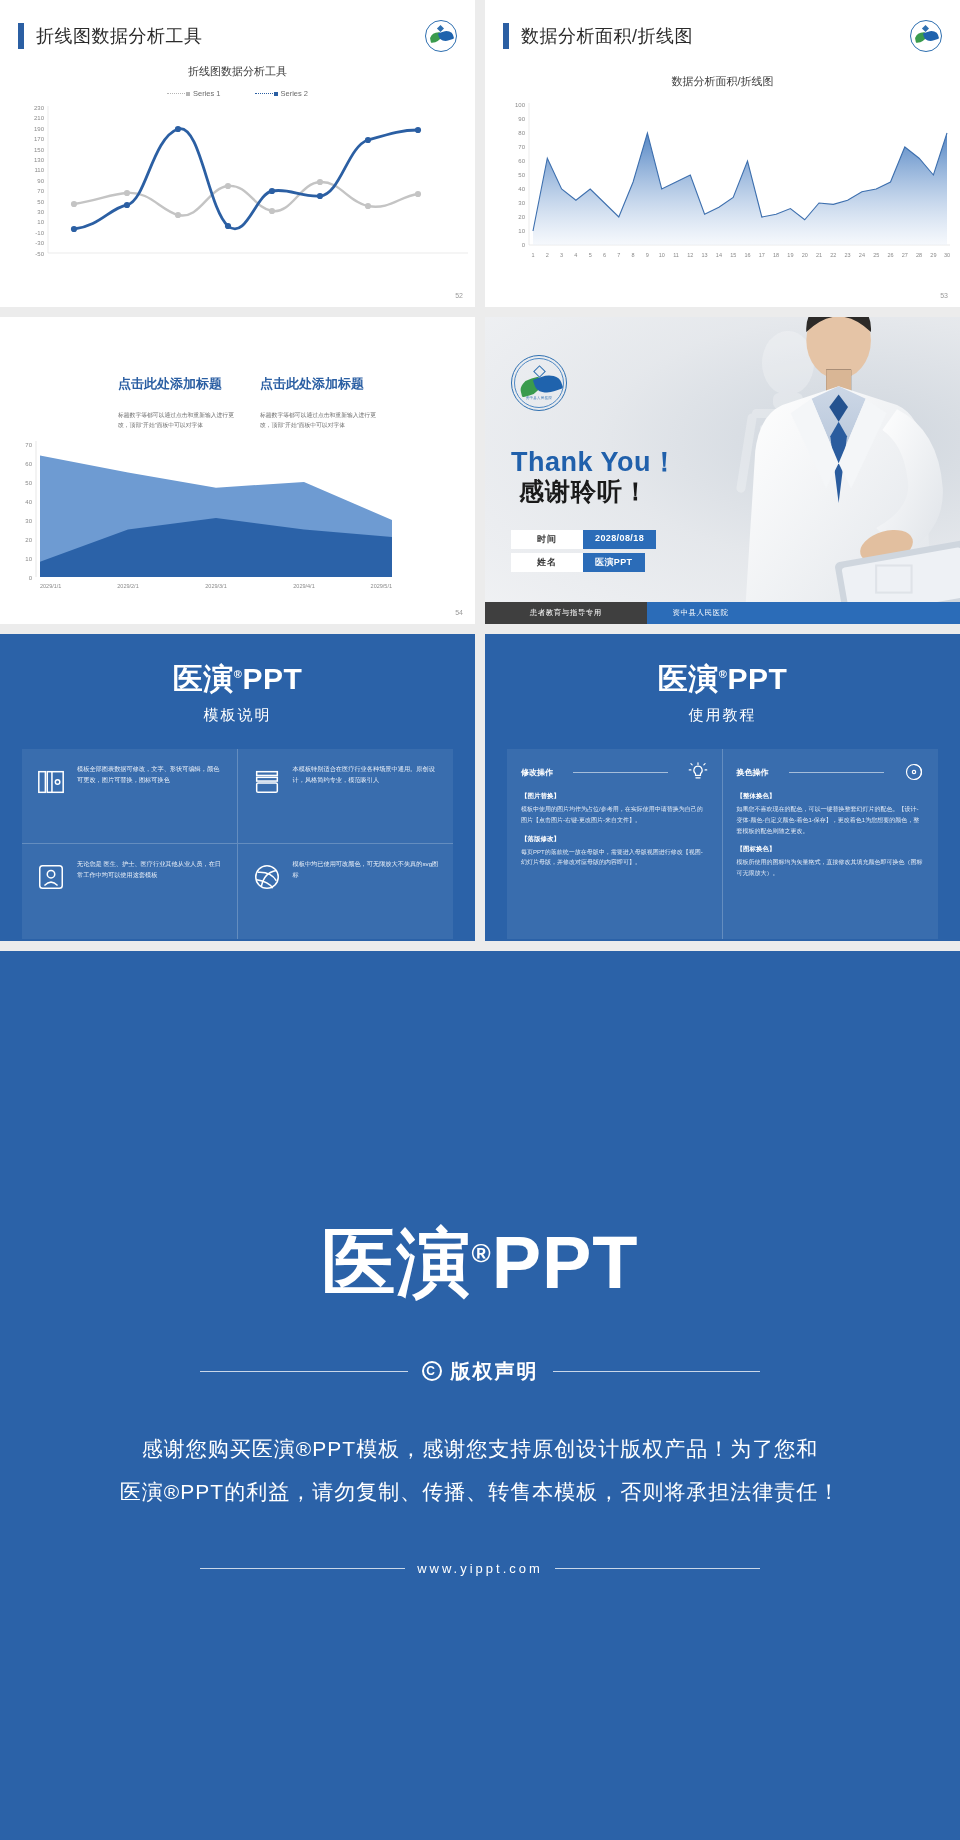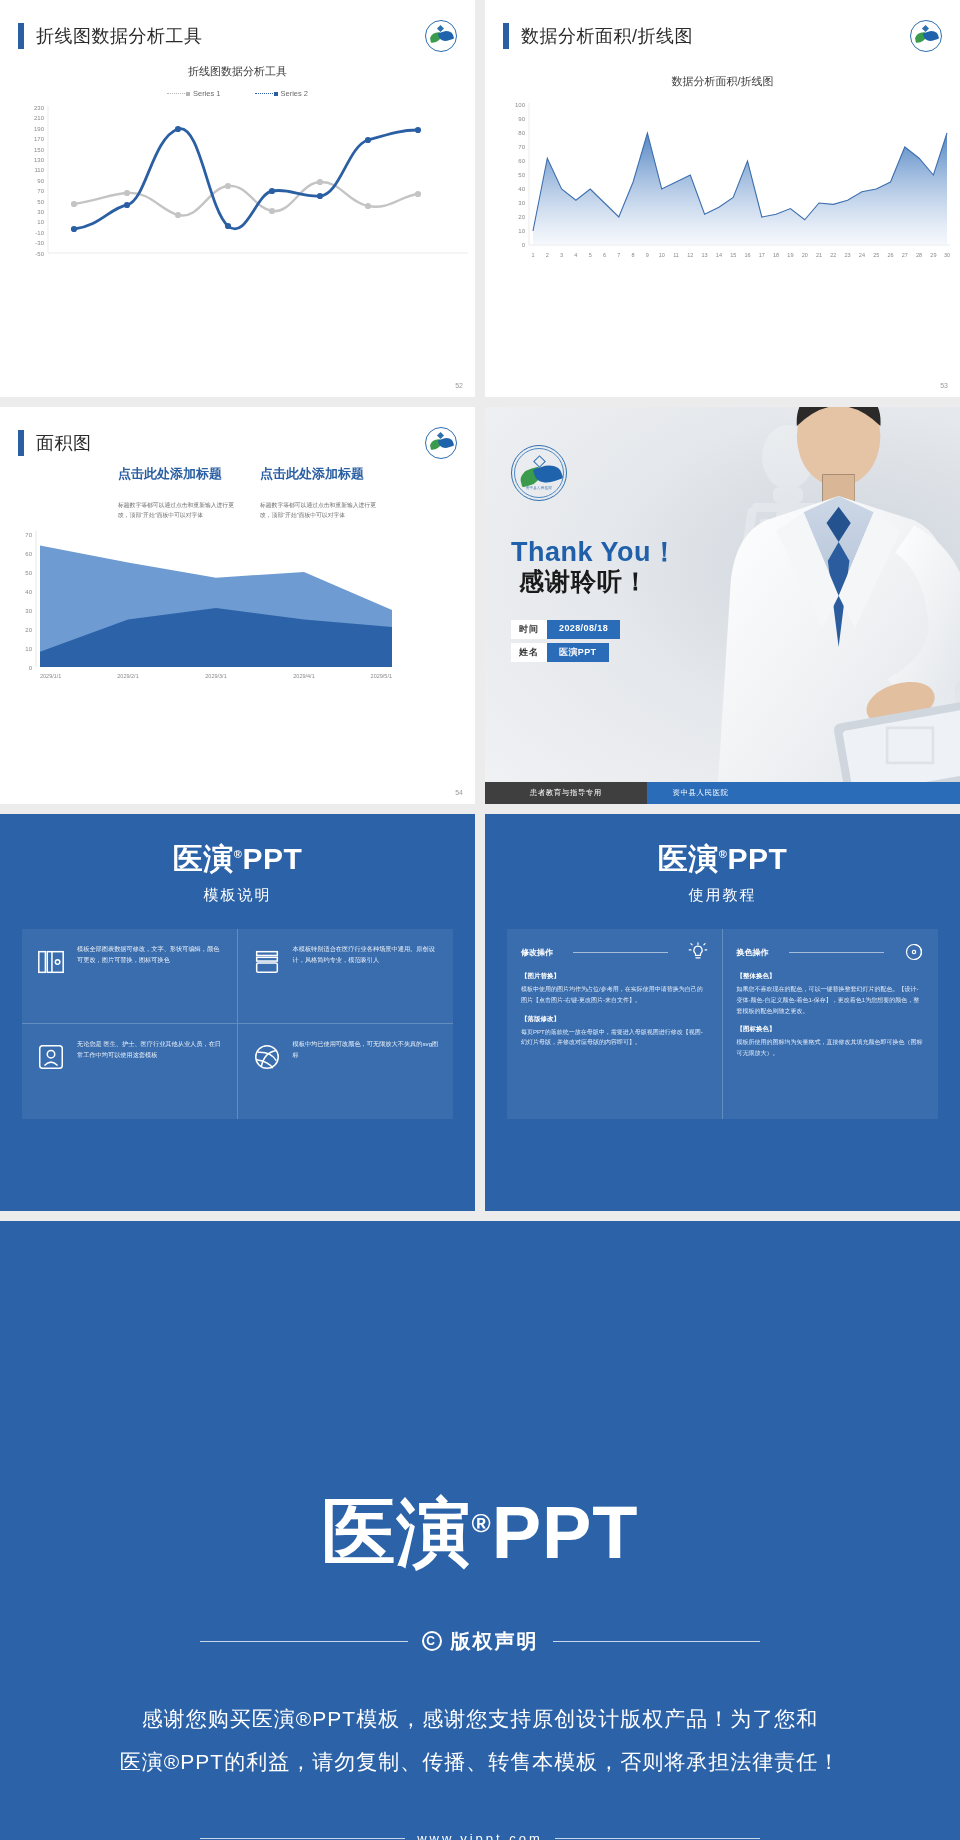--- a/index.html
+++ b/index.html
@@ -9,21 +9,21 @@
     font-family: "Liberation Sans", "DejaVu Sans", sans-serif;
   }
   body { width: 960px; height: 1840px; overflow: hidden; position: relative; }
 
   
   .row { display: flex; width: 960px; }
   .gap-v { height: 10px; background: #ececec; width: 960px; }
   .gap-h { width: 10px; background: #ececec; flex: 0 0 10px; }
 
   .slide {
-    width: 475px; height: 397px;
+    width: 475px; height: 307px;
     background: #fff; position: relative; overflow: hidden;
     flex: 0 0 475px;
   }
 
   
   .slide-head {
     display: flex; align-items: center;
     padding: 16px 18px 0 18px; height: 56px;
   }
   .accent-bar {
@@ -118,21 +118,21 @@
     font-size: 27px; font-weight: bold; color: #2060ab; letter-spacing: .5px;
   }
   .thanks-cn {
     position: absolute; left: 34px; top: 158px;
     font-size: 25px; font-weight: bold; color: #1a1a1a; letter-spacing: 1px;
   }
   .meta-row { position: absolute; left: 26px; display: flex; align-items: stretch; font-size: 9px; }
   .meta-row.r1 { top: 213px; }
   .meta-row.r2 { top: 236px; }
   .meta-k {
-    background: #ffffff; color: #333; padding: 3px 8px; font-weight: 600; letter-spacing: 1px;
+    background: #ffffff; color: #333; padding: 3px 26px; font-weight: 600; letter-spacing: 1px;
   }
   .meta-v {
     background: #2b6cb8; color: #fff; padding: 3px 12px; font-weight: bold; letter-spacing: .4px;
   }
   .thanks-foot { position: absolute; left: 0; right: 0; bottom: 0; height: 22px; display: flex; }
   .foot-a { background: #3f3f3f; color: #fff; font-size: 7.5px;
             display: flex; align-items: center; justify-content: center; width: 34%; letter-spacing: .5px; }
   .foot-b { background: #2b6cb8; color: #fff; font-size: 7.5px;
             display: flex; align-items: center; padding-left: 26px; flex: 1; letter-spacing: .5px; }
 
@@ -371,30 +371,20 @@
     </div>
     <div class="pagenum">53</div>
   </div>
 </div>
 
 <div class="gap-v"></div>
 
 <div class="row">
 
   <div class="slide">
-    <div class="slide-head">
-      <div class="accent-bar"></div>
-      <div class="slide-title">面积图</div>
-      <div class="logo-badge">
-        <div class="ring"></div>
-          <div class="dot"></div>
-        <div class="leafg"></div>
-          <div class="leafb"></div>
-      </div>
-    </div>
 
     <div class="callouts">
       <div class="callout">
         <h4>点击此处添加标题</h4>
         <p>标题数字等都可以通过点击和重新输入进行更改，顶部“开始”面板中可以对字体</p>
       </div>
       <div class="callout">
         <h4>点击此处添加标题</h4>
         <p>标题数字等都可以通过点击和重新输入进行更改，顶部“开始”面板中可以对字体</p>
       </div>

